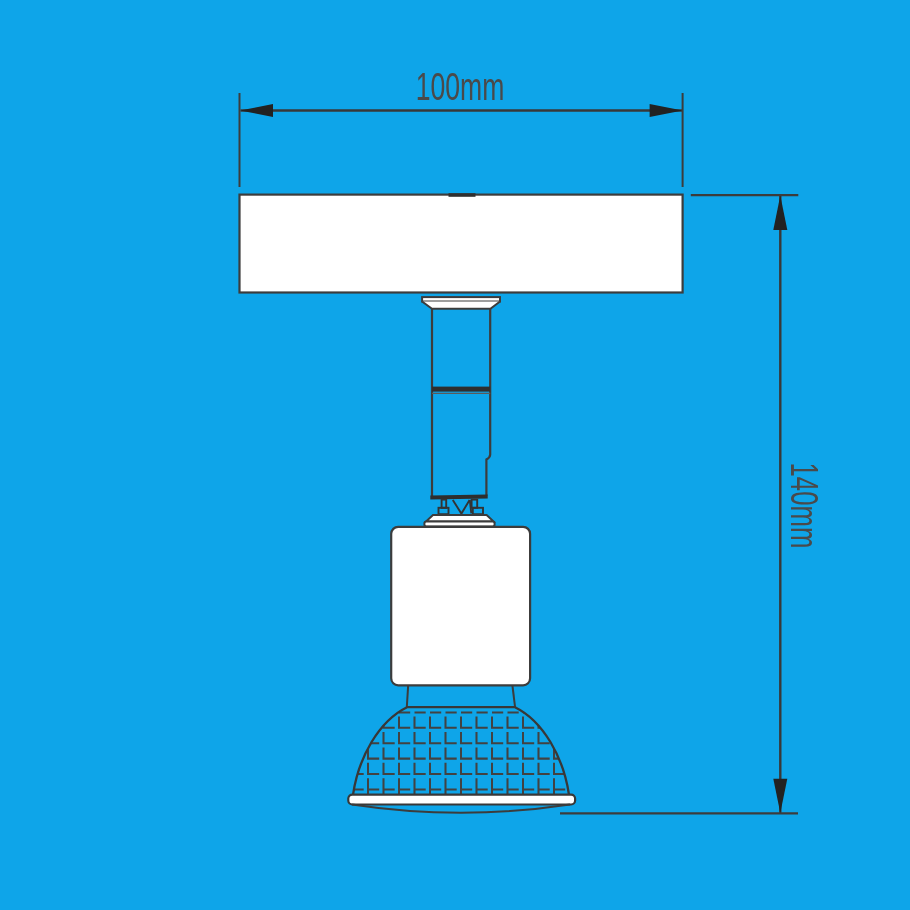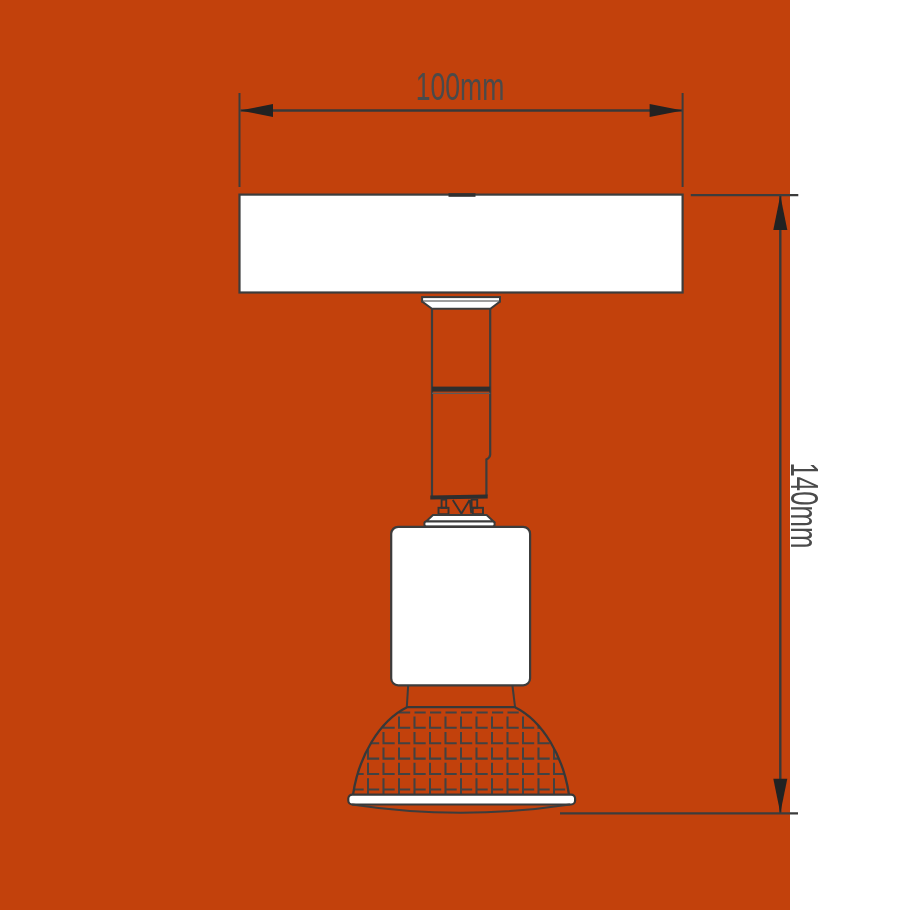--- a/index.html
+++ b/index.html
@@ -1,16 +1,16 @@
 <!DOCTYPE html>
 <html><head>
 <meta charset="utf-8">
 <style>
   html,body { margin:0; padding:0; background:#ffffff; }
-  .page { width:790px; height:910px; position:relative; background:#c2410c;
+  .page { width:910px; height:910px; position:relative; background:#0ea5e9;
           font-family:"Liberation Sans", sans-serif;text-align:center; }
   svg { display:block; filter: blur(0.3px); }
   text { font-family:"Liberation Sans", sans-serif; fill:#4a4a4a; }
 </style>
 </head>
 <body>
 
 <div class="page">
 <svg width="910" height="910" viewBox="0 0 910 910">
   <defs>

